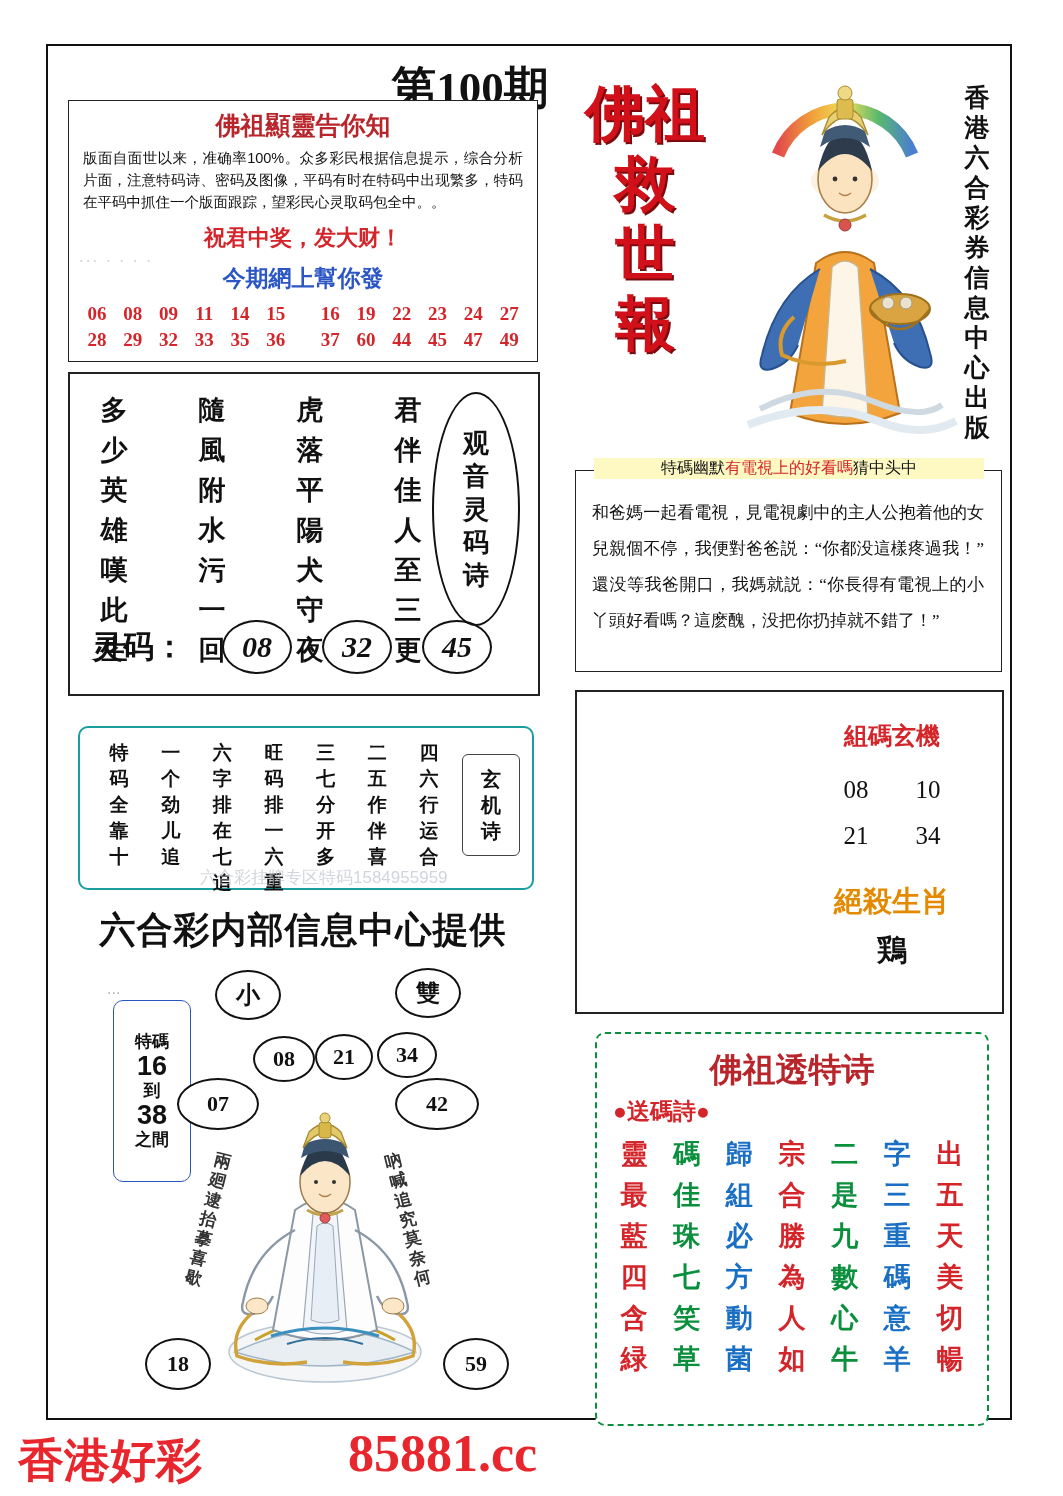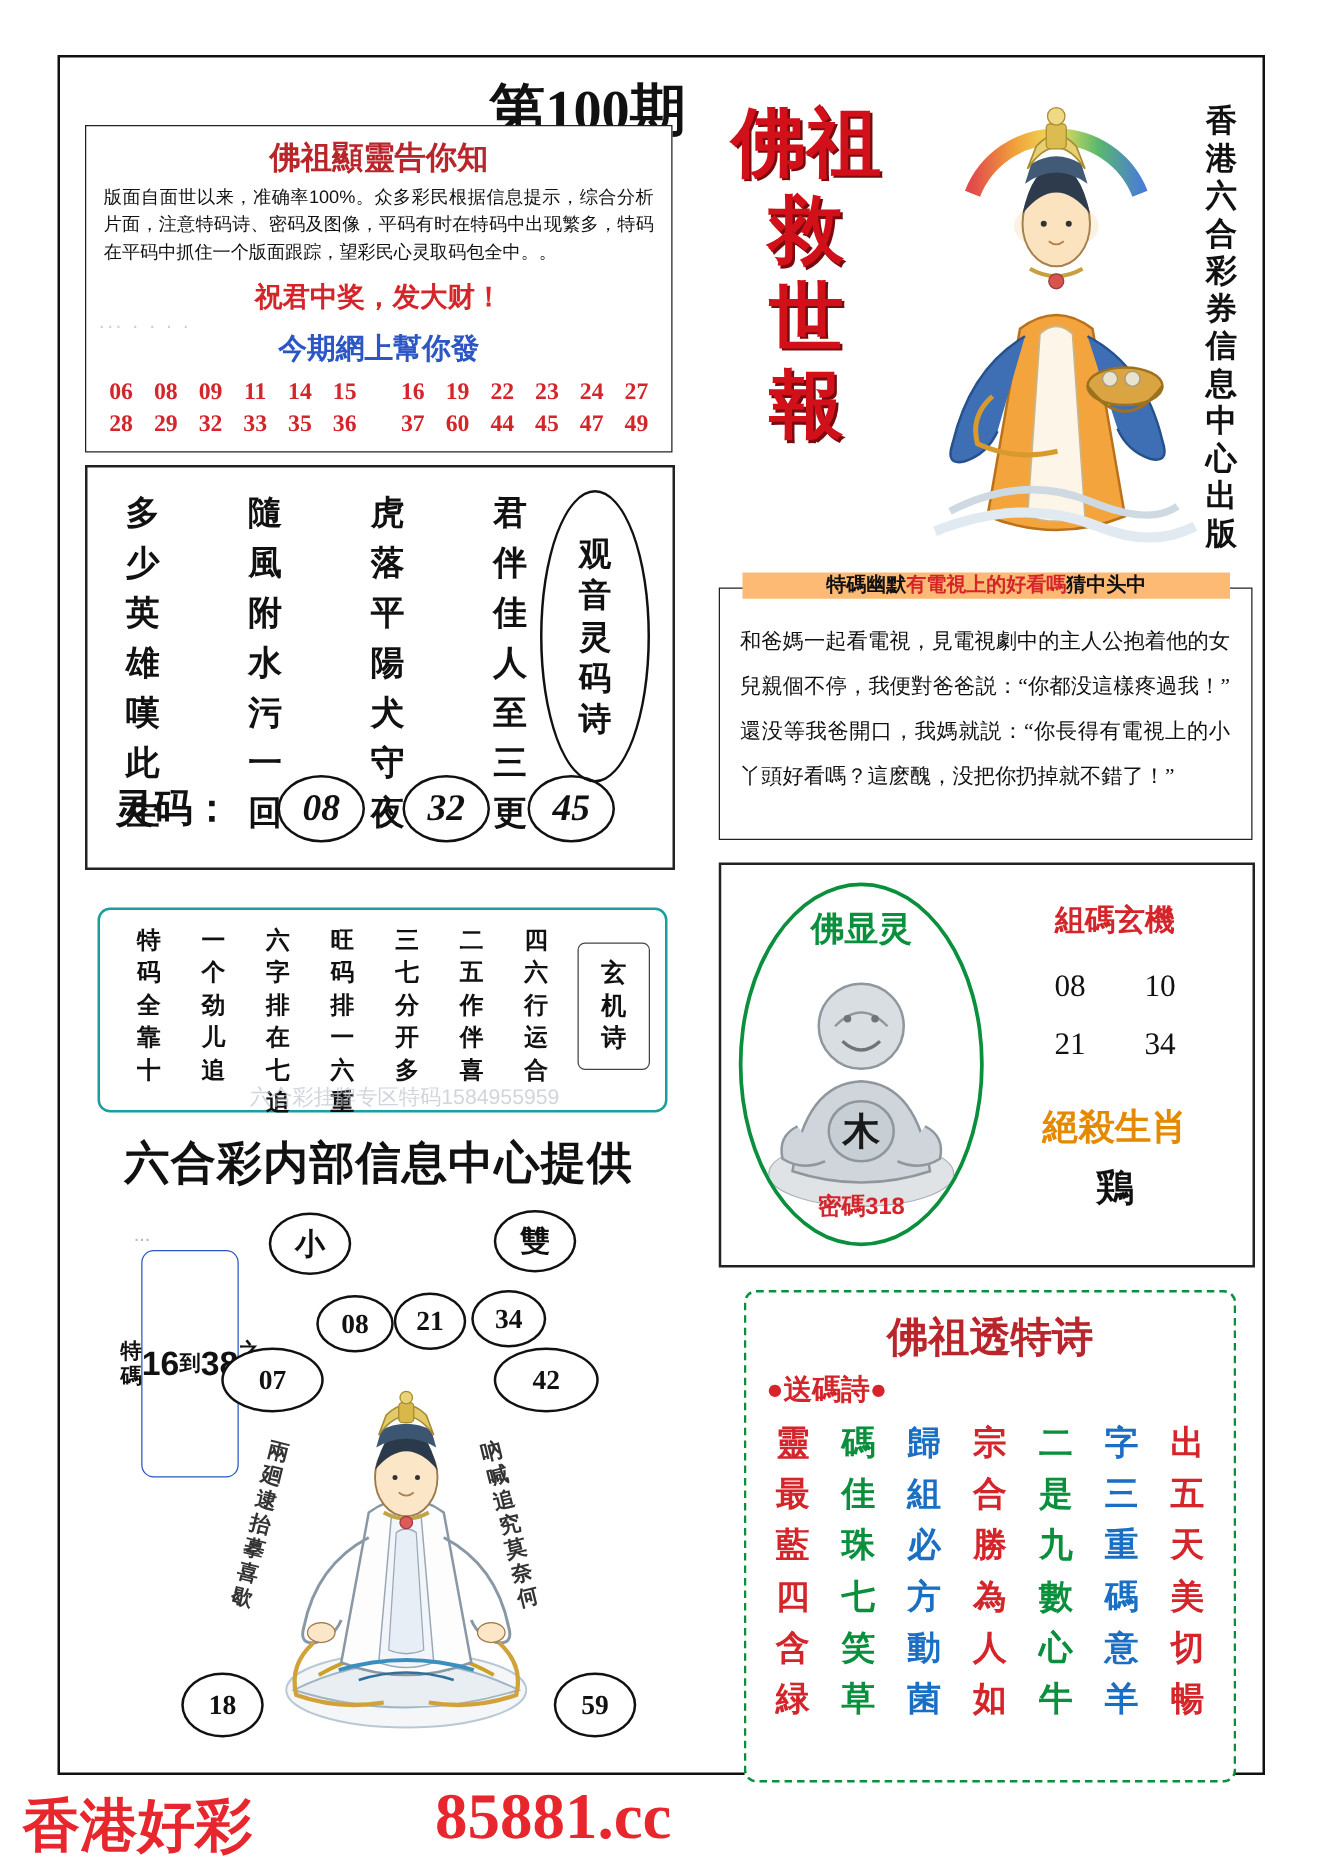--- a/index.html
+++ b/index.html
@@ -56,39 +56,39 @@
      font-family:"Liberation Serif","DejaVu Serif",serif;}
   .wm-small{position:absolute;left:200px;top:866px;font-size:17px;color:#b9c0c9;opacity:.65;}
 
   .center-line{position:absolute;left:68px;top:906px;width:470px;text-align:center;font-size:36px;font-weight:bold;color:#111;
      font-family:"Liberation Serif","DejaVu Serif",serif;letter-spacing:1px;}
 
   
   .box-figure{position:absolute;left:95px;top:960px;width:455px;height:460px;}
   .dots{position:absolute;left:12px;top:20px;color:#aeb5bf;font-size:16px;}
   .tema-box{position:absolute;left:18px;top:40px;width:76px;height:180px;border:1px solid #2b56c4;border-radius:10px;background:#fff;
-     display:flex;flex-direction:row;align-items:center;justify-content:center;}
+     display:flex;flex-direction:column;align-items:center;justify-content:center;}
   .tema-box b{font-size:17px;line-height:20px;color:#111;font-weight:bold;}
   .tema-box .big{font-size:27px;color:#111;font-weight:bold;line-height:29px;}
   .ball{position:absolute;border:2px solid #111;border-radius:50%;background:#fff;
      display:flex;align-items:center;justify-content:center;font-size:22px;font-weight:bold;color:#111;
      font-family:"Liberation Serif","DejaVu Serif",serif;}
   .sidetext{position:absolute;font-size:17px;color:#333;line-height:20px;width:26px;text-align:center;font-weight:bold;}
 
   
   .masthead{position:absolute;left:560px;top:55px;width:440px;height:400px;}
   .mast-title{position:absolute;left:10px;top:24px;width:150px;text-align:center;}
   .mast-title span{display:block;font-size:60px;font-weight:bold;color:#d2101a;line-height:70px;
      font-family:"Liberation Serif","DejaVu Serif",serif;text-shadow:2px 2px 0 #7a0a0e;}
   .mast-side{position:absolute;right:2px;top:28px;width:42px;text-align:center;font-size:25px;line-height:30px;color:#111;font-weight:bold;
      font-family:"Liberation Serif","DejaVu Serif",serif;}
   .goddess{position:absolute;left:160px;top:8px;width:250px;height:390px;}
 
   .box-joke{position:absolute;left:575px;top:470px;width:425px;height:200px;border:1px solid #222;background:#fff;}
-  .joke-head{position:absolute;top:-13px;left:18px;width:390px;text-align:center;font-size:16px;font-weight:bold;background:#fdba74;}
+  .joke-head{position:absolute;top:-13px;left:18px;width:390px;text-align:center;font-size:16px;font-weight:normal;background:#fef9c3;}
   .joke-head .blk{color:#111;}
   .joke-head .red{color:#d4252b;}
   .joke-body{position:absolute;top:24px;left:16px;width:392px;font-size:17px;line-height:36px;color:#111;text-align:justify;
      font-family:"Liberation Serif","DejaVu Serif",serif;}
 
   .box-zuma{position:absolute;left:575px;top:690px;width:425px;height:320px;border:2px solid #222;background:#fff;}
   .buddha-oval{position:absolute;left:14px;top:14px;width:190px;height:285px;border:3px solid #0a8f3c;border-radius:50%;
      background:#fff;overflow:hidden;}
   .buddha-top{position:absolute;top:16px;left:0;width:100%;text-align:center;font-size:27px;font-weight:bold;color:#0a8f3c;
      font-family:"Liberation Serif","DejaVu Serif",serif;z-index:3;}
@@ -419,37 +419,20 @@
   </div>
 
   <div class="box-joke">
     <div class="joke-head">
       <span class="blk">特碼幽默</span><span class="red">有電視上的好看嗎</span><span class="blk">猜中头中</span>
     </div>
     <div class="joke-body">和爸媽一起看電視，見電視劇中的主人公抱着他的女兒親個不停，我便對爸爸説：“你都没這樣疼過我！” 還没等我爸開口，我媽就説：“你長得有電視上的小丫頭好看嗎？這麽醜，没把你扔掉就不錯了！”</div>
   </div>
 
   <div class="box-zuma">
-    <div class="buddha-oval">
-      <div class="buddha-top">佛显灵</div>
-      <svg viewBox="0 0 190 285" width="190" height="285" style="position:absolute;left:0;top:0;">
-        <ellipse cx="95" cy="230" rx="74" ry="26" fill="#dfe3e6" stroke="#a9b2b8"></ellipse>
-        <path d="M40 228 q10 -70 55 -72 q45 2 55 72 q-55 18 -110 0z" fill="#cfd5da" stroke="#8e979e" stroke-width="2"></path>
-        <circle cx="95" cy="112" r="34" fill="#d9dee2" stroke="#8e979e" stroke-width="2"></circle>
-        <path d="M74 112 q21 -22 42 0" fill="none" stroke="#8e979e" stroke-width="2"></path>
-        <circle cx="84" cy="106" r="3" fill="#6d757b"></circle>
-          <circle cx="106" cy="106" r="3" fill="#6d757b"></circle>
-        <path d="M80 124 q15 14 30 0" fill="none" stroke="#6d757b" stroke-width="2.6"></path>
-        <path d="M44 192 q-16 8 -12 26 q16 10 34 2" fill="#cfd5da" stroke="#8e979e" stroke-width="2"></path>
-        <path d="M146 192 q16 8 12 26 q-16 10 -34 2" fill="#cfd5da" stroke="#8e979e" stroke-width="2"></path>
-        <ellipse cx="95" cy="196" rx="26" ry="24" fill="#c7ced4" stroke="#8e979e" stroke-width="2"></ellipse>
-        <text x="95" y="206" font-size="30" font-weight="bold" text-anchor="middle" fill="#1a1a1a" font-family="Liberation Serif, serif">木</text>
-      </svg>
-      <div class="buddha-code">密碼318</div>
-    </div>
     <div class="zuma-title">組碼玄機</div>
     <div class="zuma-nums">
       <i>08</i><i>10</i><br>
       <i>21</i><i>34</i>
     </div>
     <div class="sha-title">絕殺生肖</div>
     <div class="sha-val">鶏</div>
   </div>
 
   <div class="box-tou">

